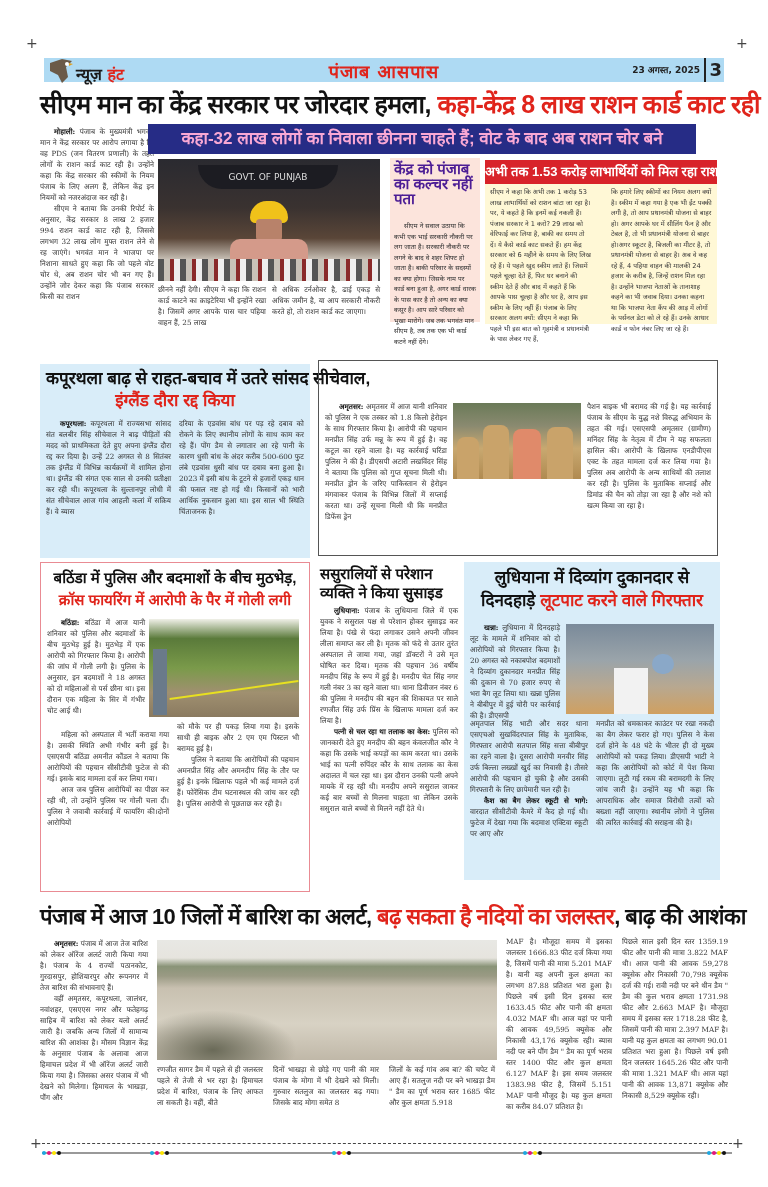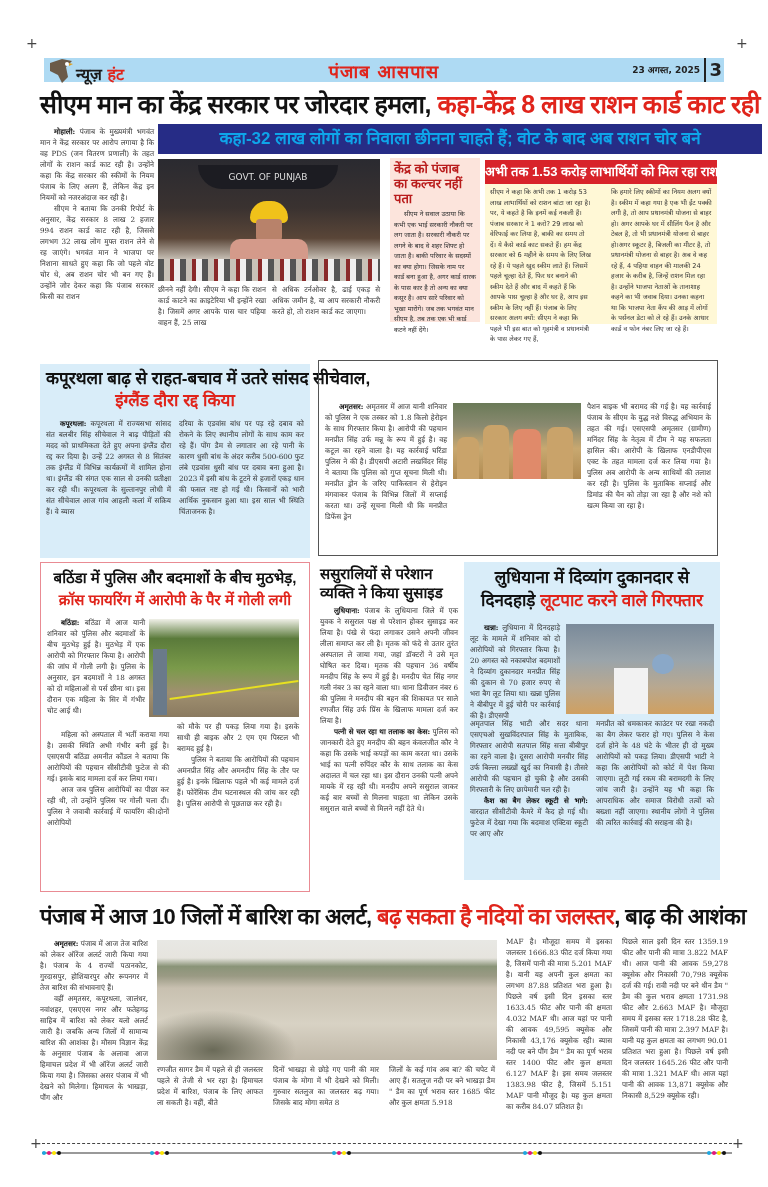--- a/index.html
+++ b/index.html
@@ -14,25 +14,25 @@
   .logo { left: 4px; top: -10px; display: flex; align-items: flex-end; gap: 2px; }
   .logo-bird { width: 26px; height: 28px; }
   .logo-text { font-size: 16px; font-weight: bold; color: #1a1a1a; margin-top: 15px; }
   .logo-text span { color: #e0241b; }
   .section { left: 0; width: 100%; top: 1px; text-align: center; font-size: 18px; font-weight: bold; color: #e0241b; letter-spacing: 1px; }
   .h-main { left: 40px; top: 86px; width: 690px; font-size: 25px; font-weight: bold; color: #111; white-space: nowrap; letter-spacing: -0.5px; font-family: "Liberation Sans", sans-serif; }
   .red { color: #e0241b; }
   .txt { font-family: "DejaVu Serif", serif; font-size: 7.2px; line-height: 11px; color: #333; text-align: justify; }
   .txt b { color: #111; }
   .ind { text-indent: 14px; }
-  .banner { left: 158px; top: 124px; width: 604px; height: 30px; background: #262c86; color: #0ea5e9;
+  .banner { left: 148px; top: 124px; width: 548px; height: 30px; background: #262c86; color: #f9a8d4;
             font-size: 17px; font-weight: bold; text-align: center; line-height: 30px; white-space: nowrap; font-family: "Liberation Sans", sans-serif; }
   .photo { overflow: hidden; }
   .sidebox { left: 390px; top: 158px; width: 90px; height: 164px; background: #fce4dc; padding: 3px 4px; }
-  .sidebox h3 { font-size: 13px; line-height: 15px; color: #b91c1c; margin-bottom: 3px; font-family: "Liberation Sans", sans-serif; }
+  .sidebox h3 { font-size: 15px; line-height: 15px; color: #4c1d95; margin-bottom: 15px; font-family: "Liberation Sans", sans-serif; }
   .yellow { left: 485px; top: 190px; width: 232px; height: 134px; background: #fff8d6; padding: 3px 5px; display: flex; gap: 20px; }
   .yellow .col { flex: 1; font-family: "DejaVu Sans", sans-serif; font-size: 6.6px; line-height: 10.5px; color: #333; }
   .redbar { left: 485px; top: 160px; width: 232px; height: 24px; background: #d8232a; color: #fff; font-size: 13px;
             font-weight: bold; text-align: center; line-height: 24px; white-space: nowrap; font-family: "Liberation Sans", sans-serif; }
   .kap-box { left: 40px; top: 364px; width: 270px; height: 194px; background: #d9edf9; padding: 4px 6px; }
   .kap-box h2 { font-size: 17px; line-height: 22px; text-align: center; color: #111; font-family: "Liberation Sans", sans-serif; white-space: nowrap; }
   .twocol { display: flex; gap: 8px; margin-top: 6px; }
   .twocol > div { flex: 1; }
   .amr-box { left: 318px; top: 360px; width: 400px; height: 196px; border: 1.5px solid #555; padding: 4px 6px; }
   .amr-box h2 { font-size: 24px; line-height: 30px; white-space: nowrap; font-family: "Liberation Sans", sans-serif; color: #111; }

